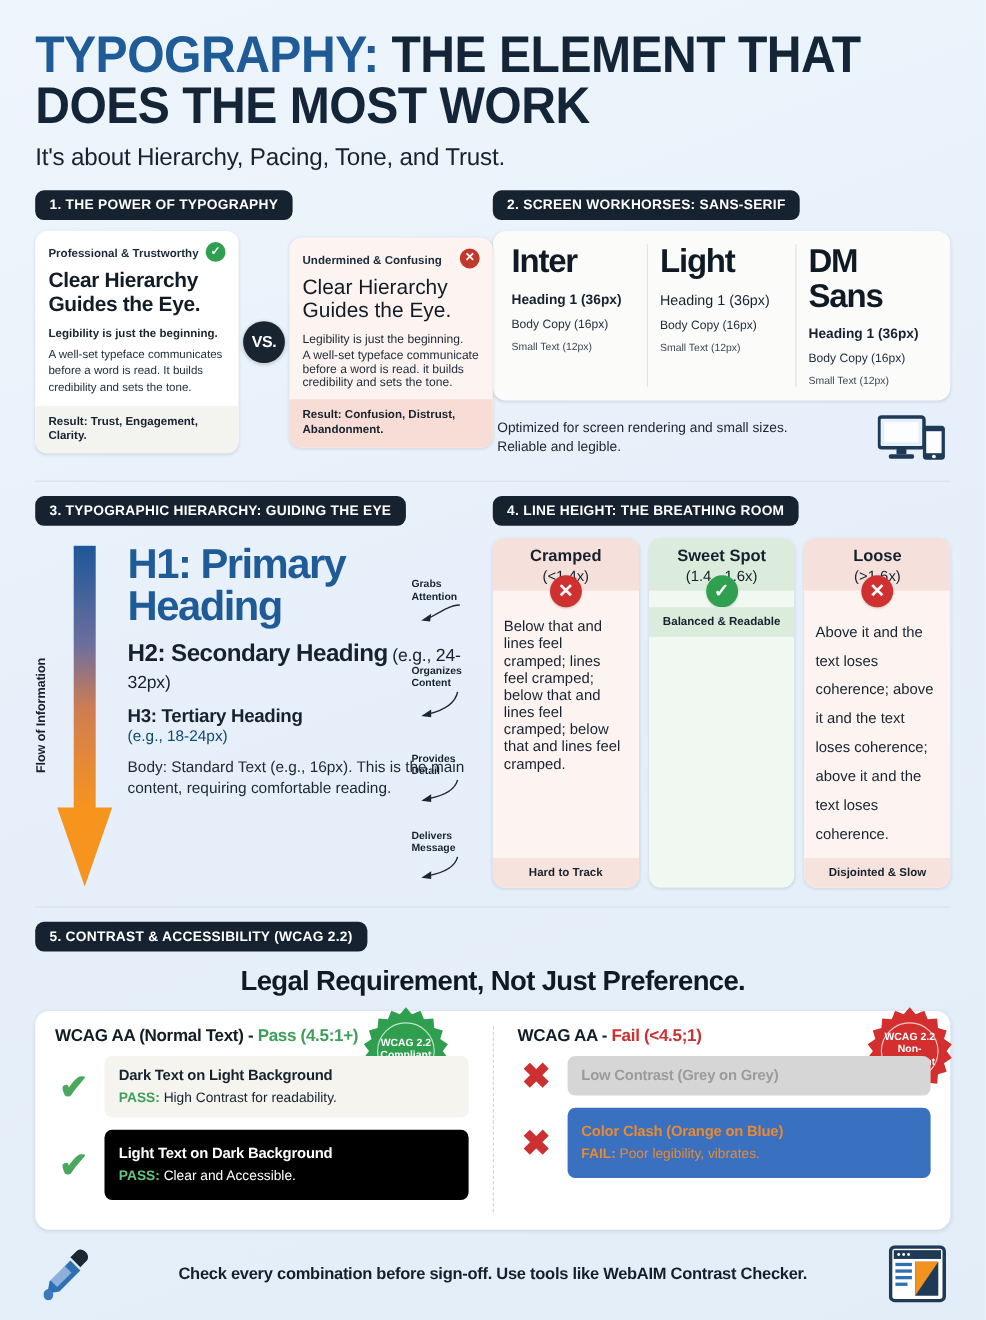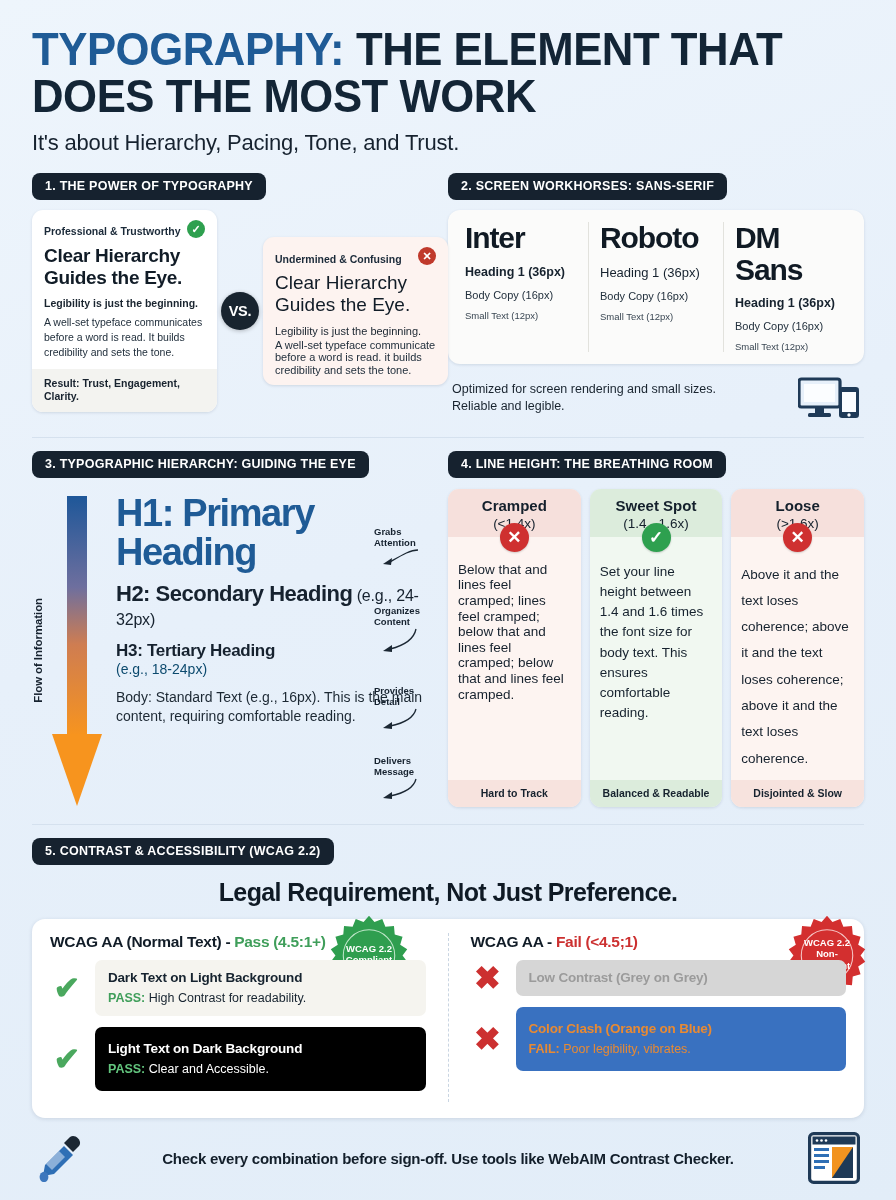--- a/index.html
+++ b/index.html
@@ -215,36 +215,37 @@
         <div class="cmp-card cmp-bad">
           <div class="cmp-body">
             <div class="cmp-head">
               <div class="cmp-tag">Undermined &amp; Confusing</div>
               <div class="badge-circ bg-red">✕</div>
             </div>
             <div class="cmp-h bad">Clear Hierarchy Guides the Eye.</div>
             <div class="cmp-lead bad">Legibility is just the beginning.</div>
             <div class="cmp-p bad">A well-set typeface communicate before a word is read. it builds credibility and sets the tone.</div>
           </div>
+          <div class="cmp-foot foot-bad">Result: Confusion, Distrust, Abandonment.</div>
         </div>
       </div>
     </div>
 
     <div class="col">
       <div class="sec-pill">2. SCREEN WORKHORSES: SANS-SERIF</div>
 
       <div class="font-card">
         <div class="font-col">
           <div class="f-name">Inter</div>
           <div class="f-h1">Heading 1 (36px)</div>
           <div class="f-body">Body Copy (16px)</div>
           <div class="f-small">Small Text (12px)</div>
         </div>
         <div class="font-col">
-          <div class="f-name">Roboto</div>
+          <div class="f-name">Light</div>
           <div class="f-h1 light">Heading 1 (36px)</div>
           <div class="f-body">Body Copy (16px)</div>
           <div class="f-small">Small Text (12px)</div>
         </div>
         <div class="font-col">
           <div class="f-name">DM Sans</div>
           <div class="f-h1">Heading 1 (36px)</div>
           <div class="f-body">Body Copy (16px)</div>
           <div class="f-small">Small Text (12px)</div>
         </div>
@@ -354,21 +355,20 @@
         </div>
 
         <div class="lh-card lh-good">
           <div class="lh-head good">
             <div class="lh-t">Sweet Spot</div>
             <div class="lh-s">(1.4 - 1.6x)</div>
           </div>
           <div class="lh-icon">
             <div class="ic28 ic-green">✓</div>
           </div>
-          <div class="lh-body sweet">Set your line height between 1.4 and 1.6 times the font size for body text. This ensures comfortable reading.</div>
           <div class="lh-foot lf-good">Balanced &amp; Readable</div>
         </div>
 
         <div class="lh-card lh-bad">
           <div class="lh-head bad">
             <div class="lh-t">Loose</div>
             <div class="lh-s">(&gt;1.6x)</div>
           </div>
           <div class="lh-icon">
             <div class="ic28 ic-red">✕</div>

